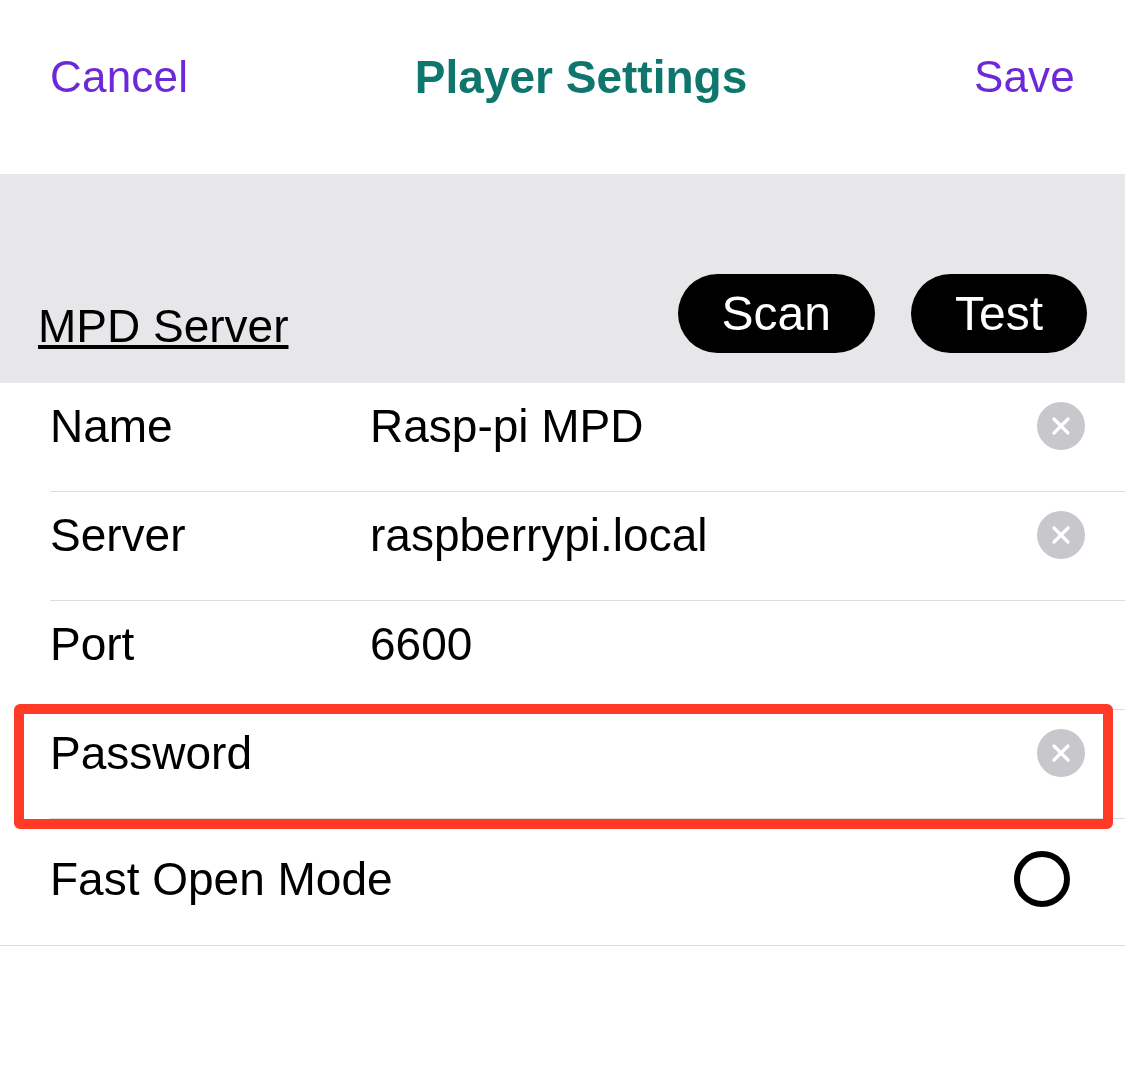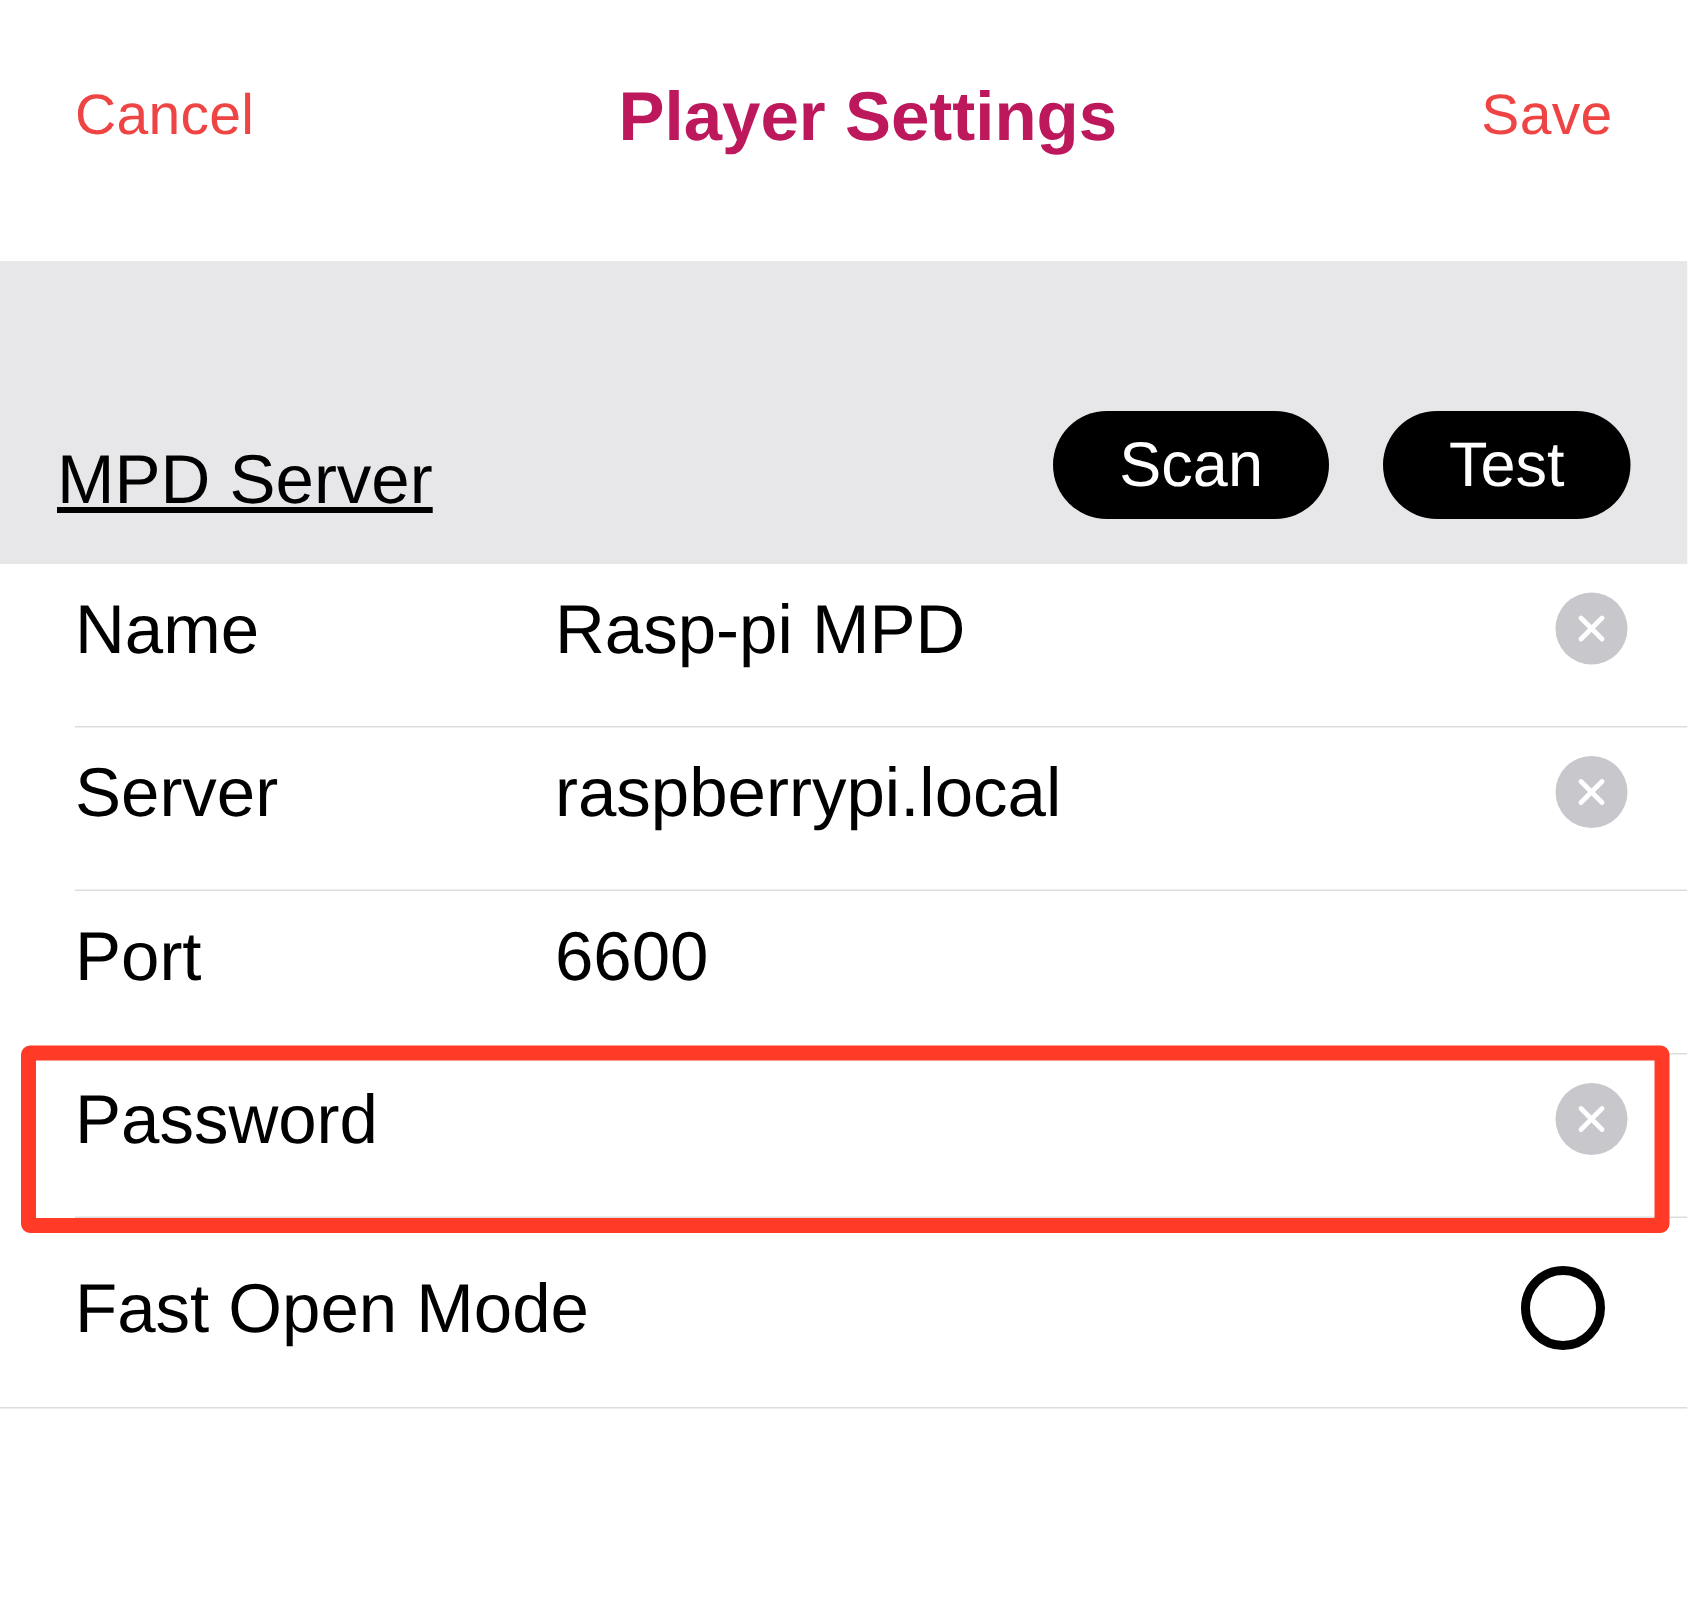--- a/index.html
+++ b/index.html
@@ -15,29 +15,29 @@
       overflow: hidden;
     }
     .nav-bar {
       display: flex;
       align-items: center;
       justify-content: space-between;
       padding: 50px 50px 70px 50px;
       background: #fff;
     }
     .nav-left, .nav-right {
-      font-size: 38px;
-      font-weight: 400;
-      color: #ef4444;
+      font-size: 44px;
+      font-weight: 400;
+      color: #6d28d9;
       letter-spacing: 0.2px;
     }
     .nav-center {
       font-size: 46px;
       font-weight: 600;
-      color: #be185d;
+      color: #0f766e;
     }
     .section-header {
       background: #e7e7ea;
       padding: 100px 38px 30px 38px;
       display: flex;
       align-items: flex-end;
       justify-content: space-between;
       text-decoration: underline;
     }
     .section-title {
@@ -46,21 +46,21 @@
       color: #000;
     }
     .section-buttons {
       display: flex;
       gap: 36px;
       align-items: center;
     }
     .pill-button {
       background: #000;
       color: #fff;
-      font-size: 42px;
+      font-size: 48px;
       font-weight: 400;
       padding: 12px 44px;
       border-radius: 100px;
       border: none;
       cursor: pointer;
     }
     .form-row {
       display: flex;
       align-items: center;
       padding: 16px 40px 38px 50px;

